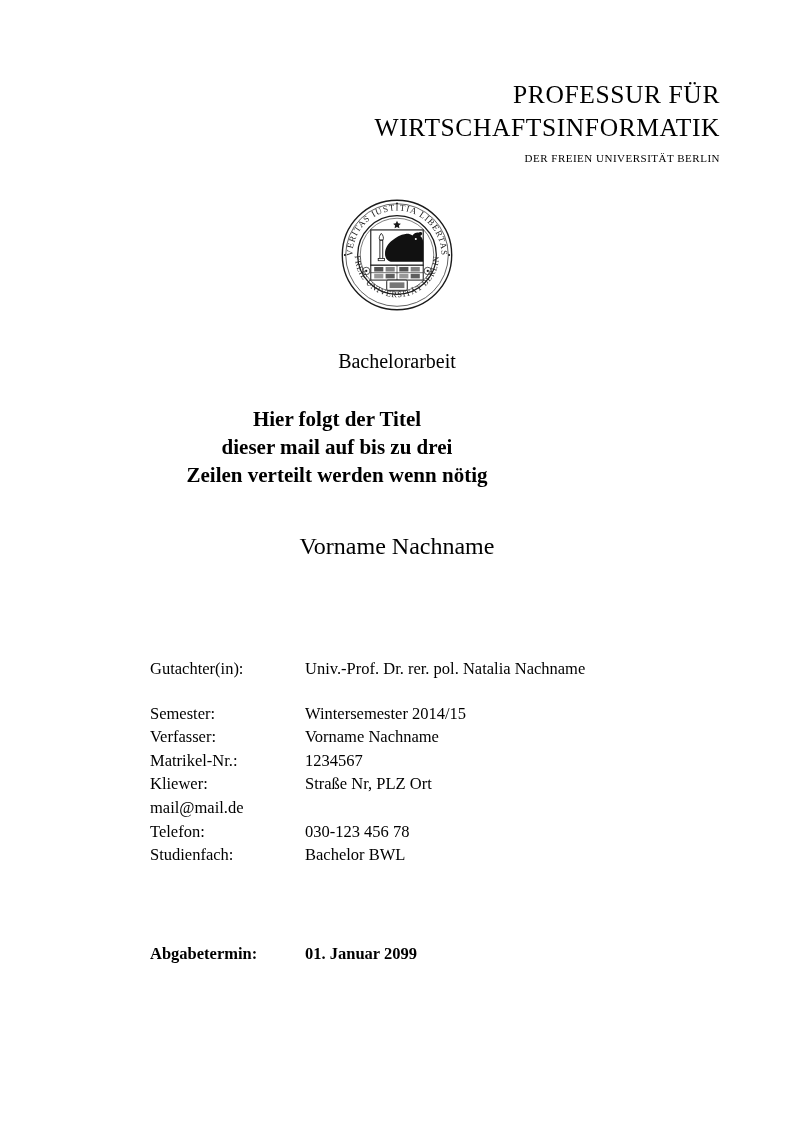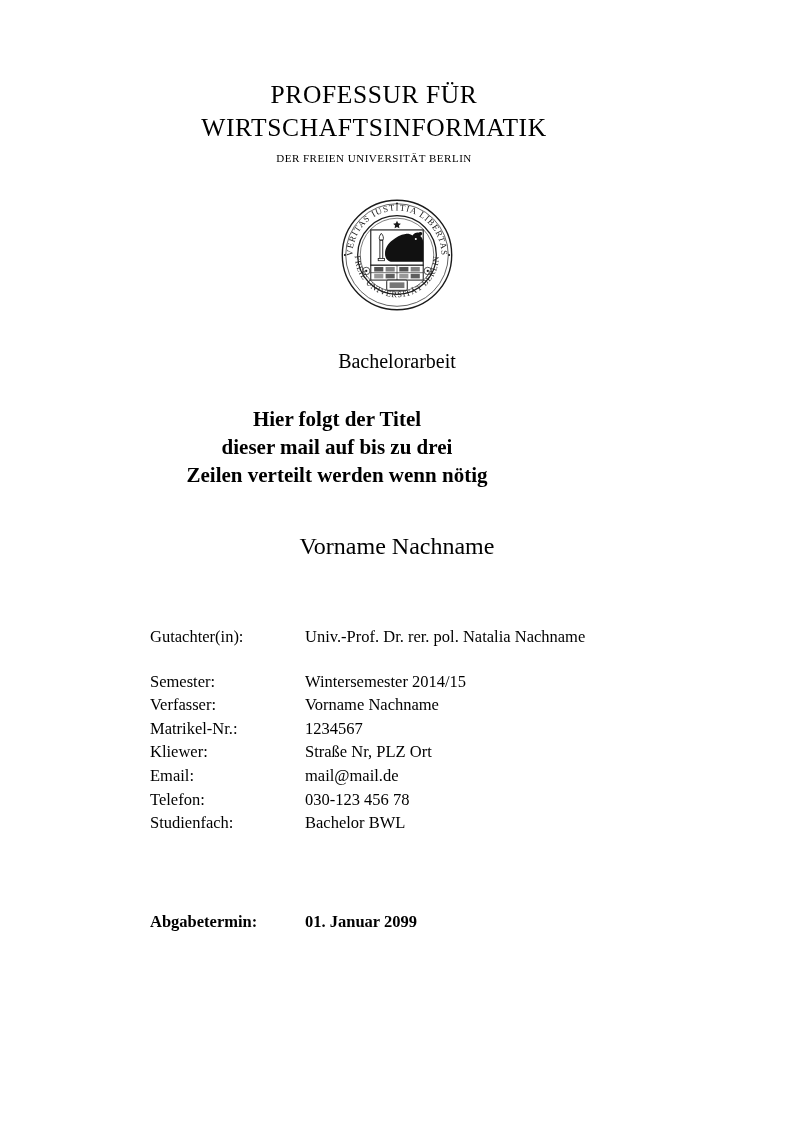--- a/index.html
+++ b/index.html
@@ -19,23 +19,23 @@
   .page {
     position: absolute;
     inset: 0;
     background: #ffffff;
   }
 
   
   .header {
     position: absolute;
     top: 78px;
-    left: 16px;
+    left: 4px;
     width: 716px;
-    text-align: center;
+    text-align: right;
   }
   .header-line {
     font-size: 25.5px;
     line-height: 33px;
     letter-spacing: 0.6px;
     font-weight: 400;
     white-space: nowrap;
   }
   .header-sub {
     font-size: 11px;
@@ -115,20 +115,21 @@
   .meta-label {
     width: 155px;
     flex: 0 0 155px;
     white-space: nowrap;
   }
   .meta-value {
     white-space: nowrap;
   }
   .meta-gap-after {
     margin-bottom: 21px;
+    margin-top: 32px;
   }
   .meta-deadline {
     margin-top: 31px;
     font-weight: 700;
   }
   .meta-deadline .meta-label {
     width: 155px;
     flex: 0 0 155px;
     margin-top: 44px;
   }
@@ -232,21 +233,20 @@
       <span class="meta-label">Matrikel-Nr.:</span>
       <span class="meta-value">1234567</span>
     </div>
 
     <div class="meta-row">
       <span class="meta-label">Kliewer:</span>
       <span class="meta-value">Straße Nr, PLZ Ort</span>
     </div>
 
     <div class="meta-row">
-      <span class="meta-label">Email:</span>
       <span class="meta-value">mail@mail.de</span>
     </div>
 
     <div class="meta-row">
       <span class="meta-label">Telefon:</span>
       <span class="meta-value">030-123 456 78</span>
     </div>
 
     <div class="meta-row">
       <span class="meta-label">Studienfach:</span>

